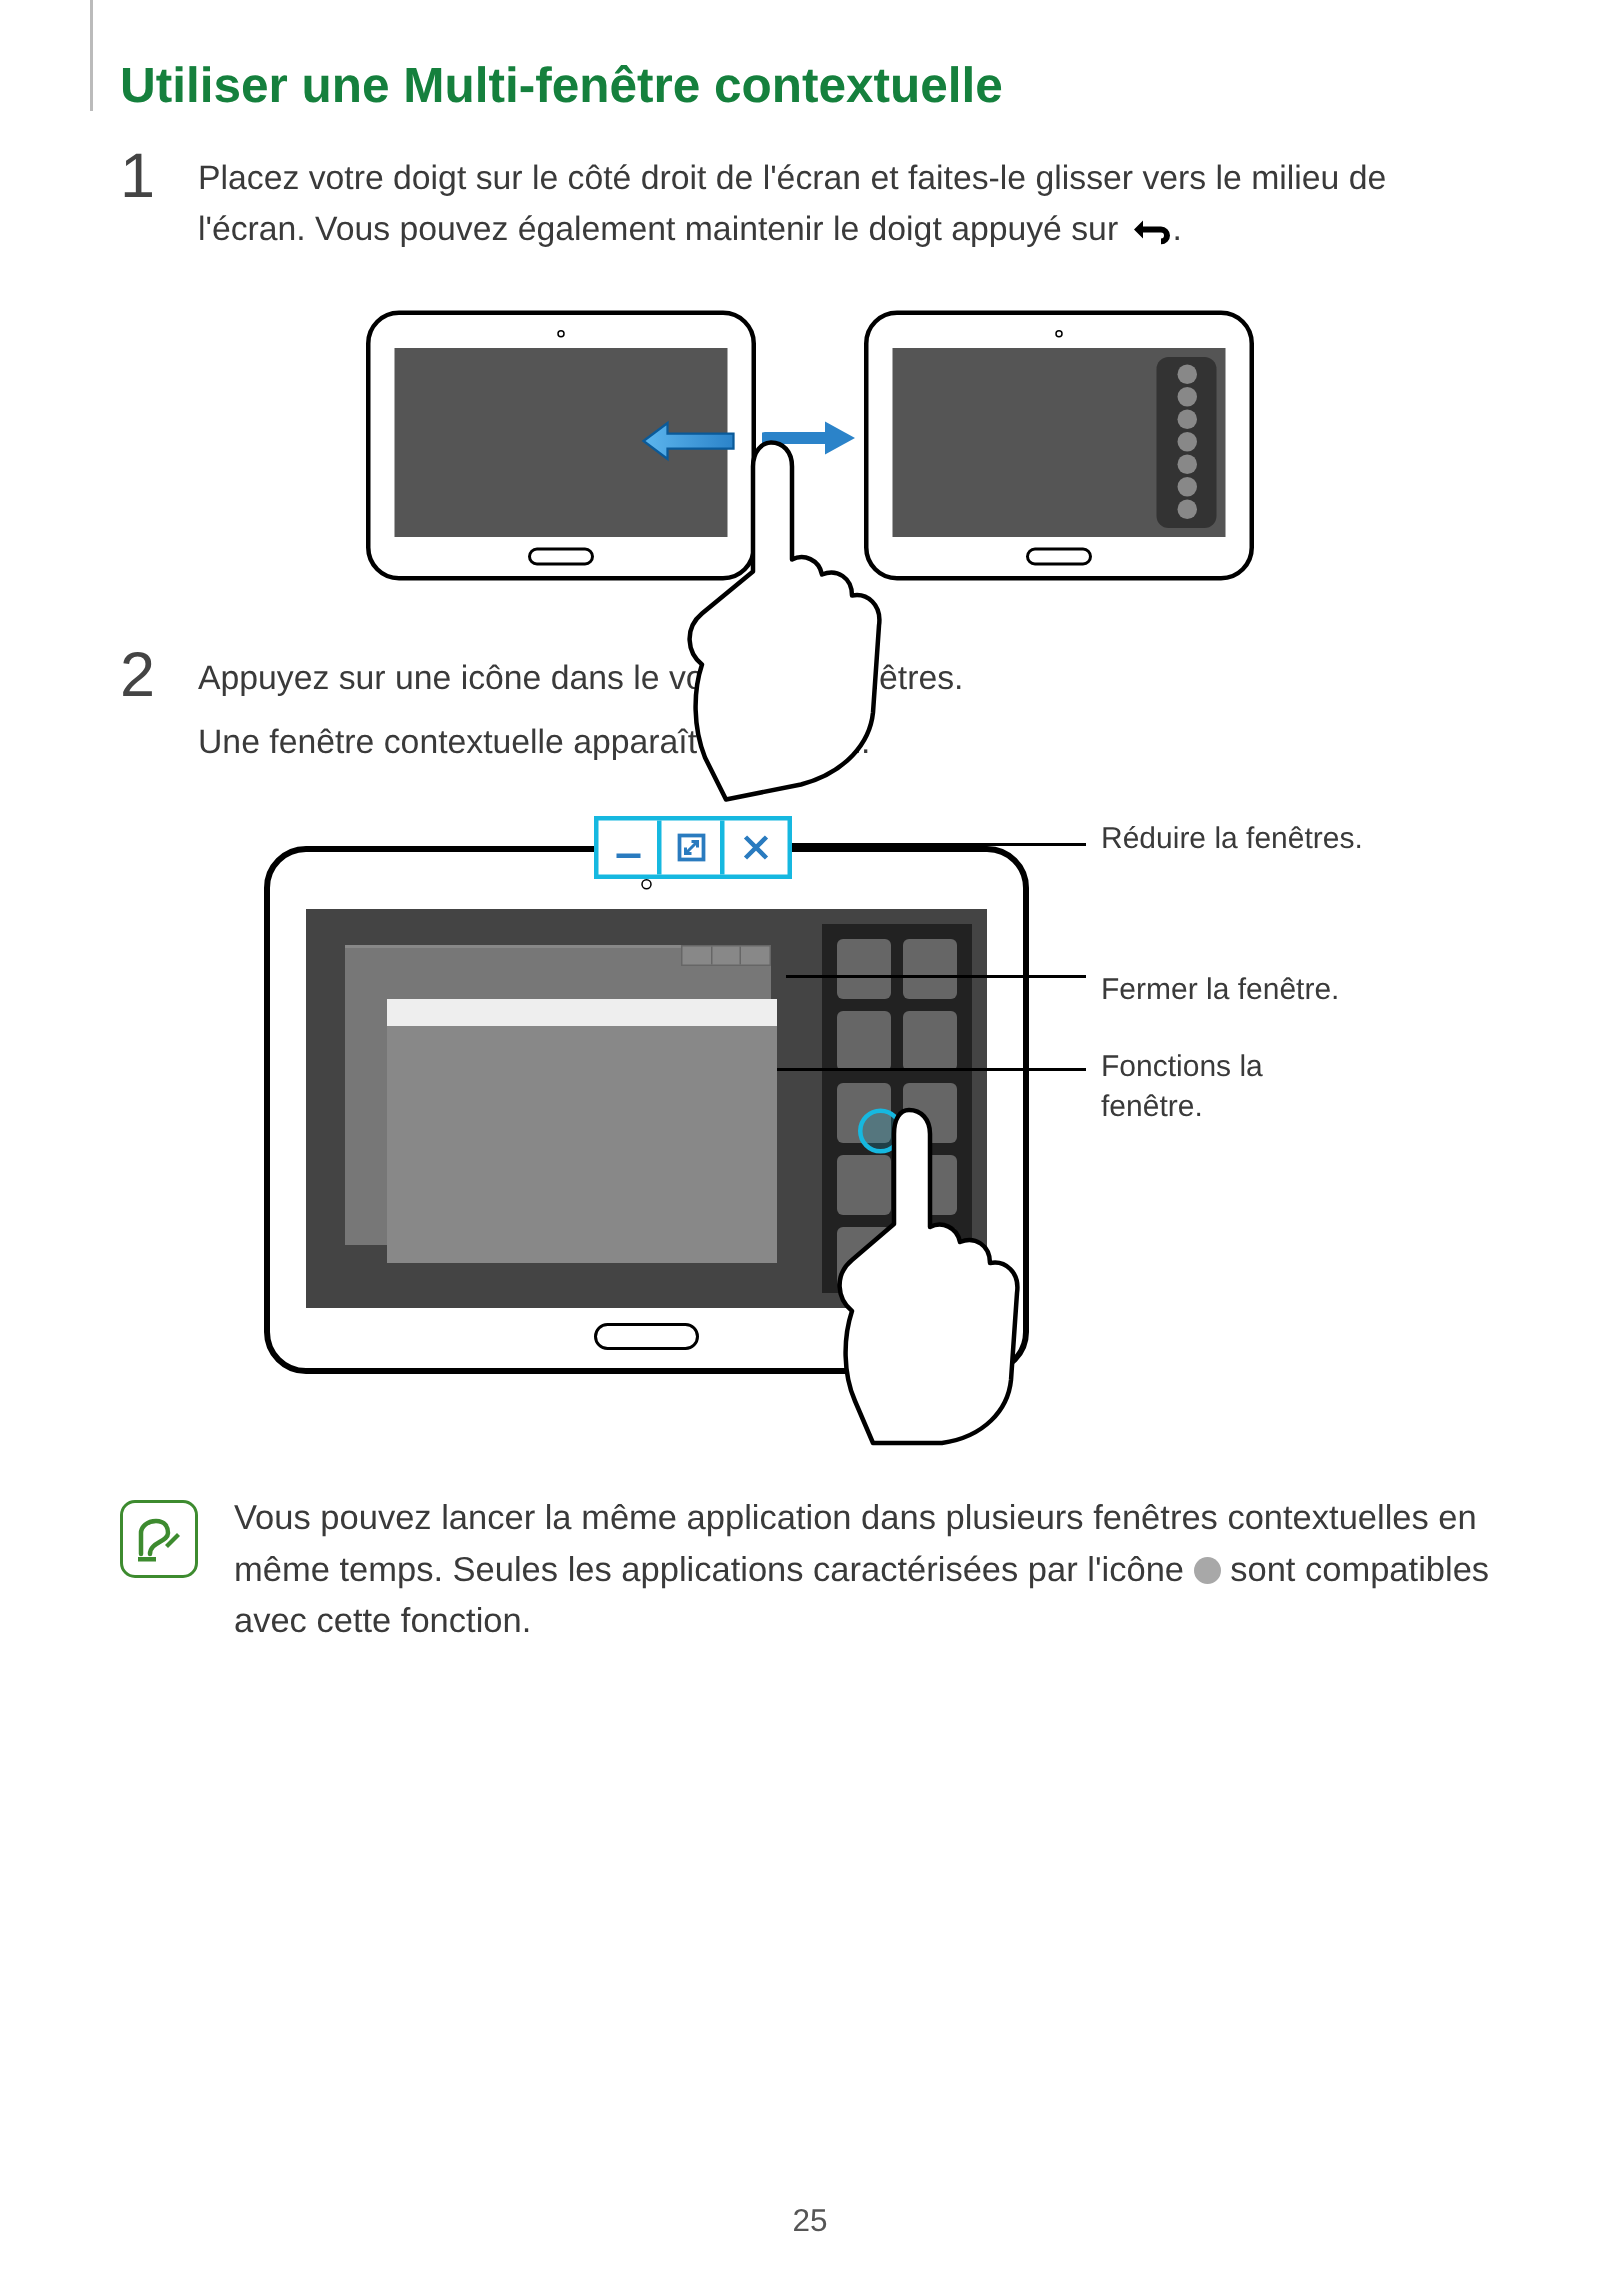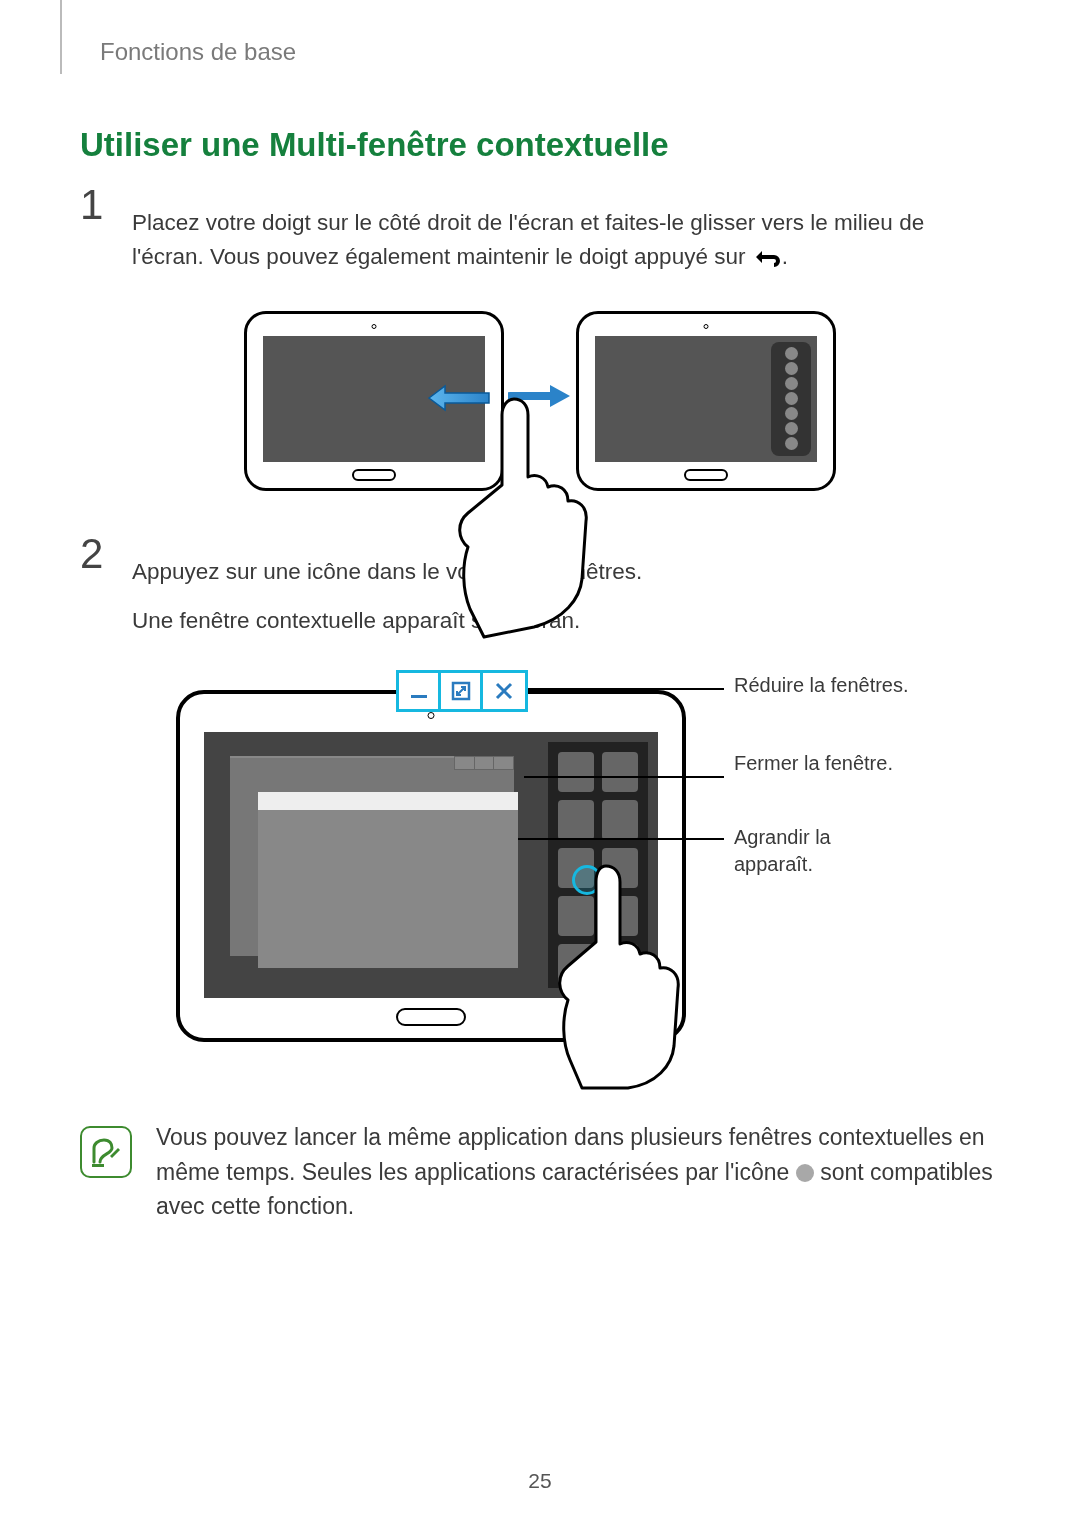--- a/index.html
+++ b/index.html
@@ -54,21 +54,21 @@
     flex-shrink: 0;
     line-height: 1;
     padding-top: 2px;
   }
   .step-body {
     flex: 1;
     font-size: 22.5px;
     line-height: 1.5;
     padding-top: 8px;
   }
-  .step-body p { margin-bottom: 10px; margin-top: 16px; }
+  .step-body p { margin-bottom: 10px; }
   .inline-icon {
     display: inline-block;
     vertical-align: -3px;
   }
   
   .fig1-wrap {
     display: flex;
     justify-content: center;
     margin: 24px 0 40px 0;
     position: relative;
@@ -292,21 +292,20 @@
     transform: translateX(-50%);
     font-size: 21px;
     color: #555;
   }
 </style>
 </head>
 <body>
 
 <div class="page">
   <div class="header-line"></div>
-  <div class="breadcrumb">Fonctions de base</div>
 
   <h2 class="section-title">Utiliser une Multi-fenêtre contextuelle</h2>
 
   <div class="step">
     <div class="step-num">1</div>
     <div class="step-body">
       <p>
         <span>Placez votre doigt sur le côté droit de l'écran et faites-le glisser vers le milieu de l'écran. Vous pouvez également maintenir le doigt appuyé sur </span><span class="inline-icon"><svg width="30" height="20" viewBox="0 0 30 20">
               <path d="M4 10 L10 4 L10 8 L22 8 A6 6 0 0 1 22 20 L22 16 A2 2 0 0 0 22 12 L10 12 L10 16 Z" fill="#000"></path>
             </svg></span><span>.</span>
@@ -445,23 +444,23 @@
     <div class="hline" style="top:18px; left:348px; width:200px;"></div>
     <div class="hline" style="top:106px; left:348px; width:200px;"></div>
     <div class="hline" style="top:168px; left:306px; width:242px;"></div>
 
     <div class="lead" style="top:18px; left:348px; height:1px;"></div>
 
     <div class="fig2-labels">
       <div class="lbl" style="top:2px;">
         <div style="white-space:normal; width:180px;">Réduire la fenêtres.</div>
       </div>
-      <div class="lbl" style="top:80px;">Fermer la fenêtre.</div>
+      <div class="lbl" style="top:103px;">Fermer la fenêtre.</div>
       <div class="lbl" style="top:154px;">
-        <div style="white-space:normal; width:180px;">Agrandir la apparaît.</div>
+        <div style="white-space:normal; width:180px;">Fonctions la fenêtre.</div>
       </div>
     </div>
   </div>
 
   <div class="note-row">
     <div class="note-icon">
       <svg width="36" height="36" viewBox="0 0 36 36">
         <path d="M6 28 L6 14 C6 10 10 6 16 6 C22 6 24 10 24 14 C24 20 12 20 12 28" fill="none" stroke="#3d8b2f" stroke-width="3" stroke-linecap="round"></path>
         <path d="M24 24 L32 16 L30 14 L22 22 Z" fill="#3d8b2f"></path>
         <rect x="4" y="30" width="12" height="3" fill="#3d8b2f"></rect>

